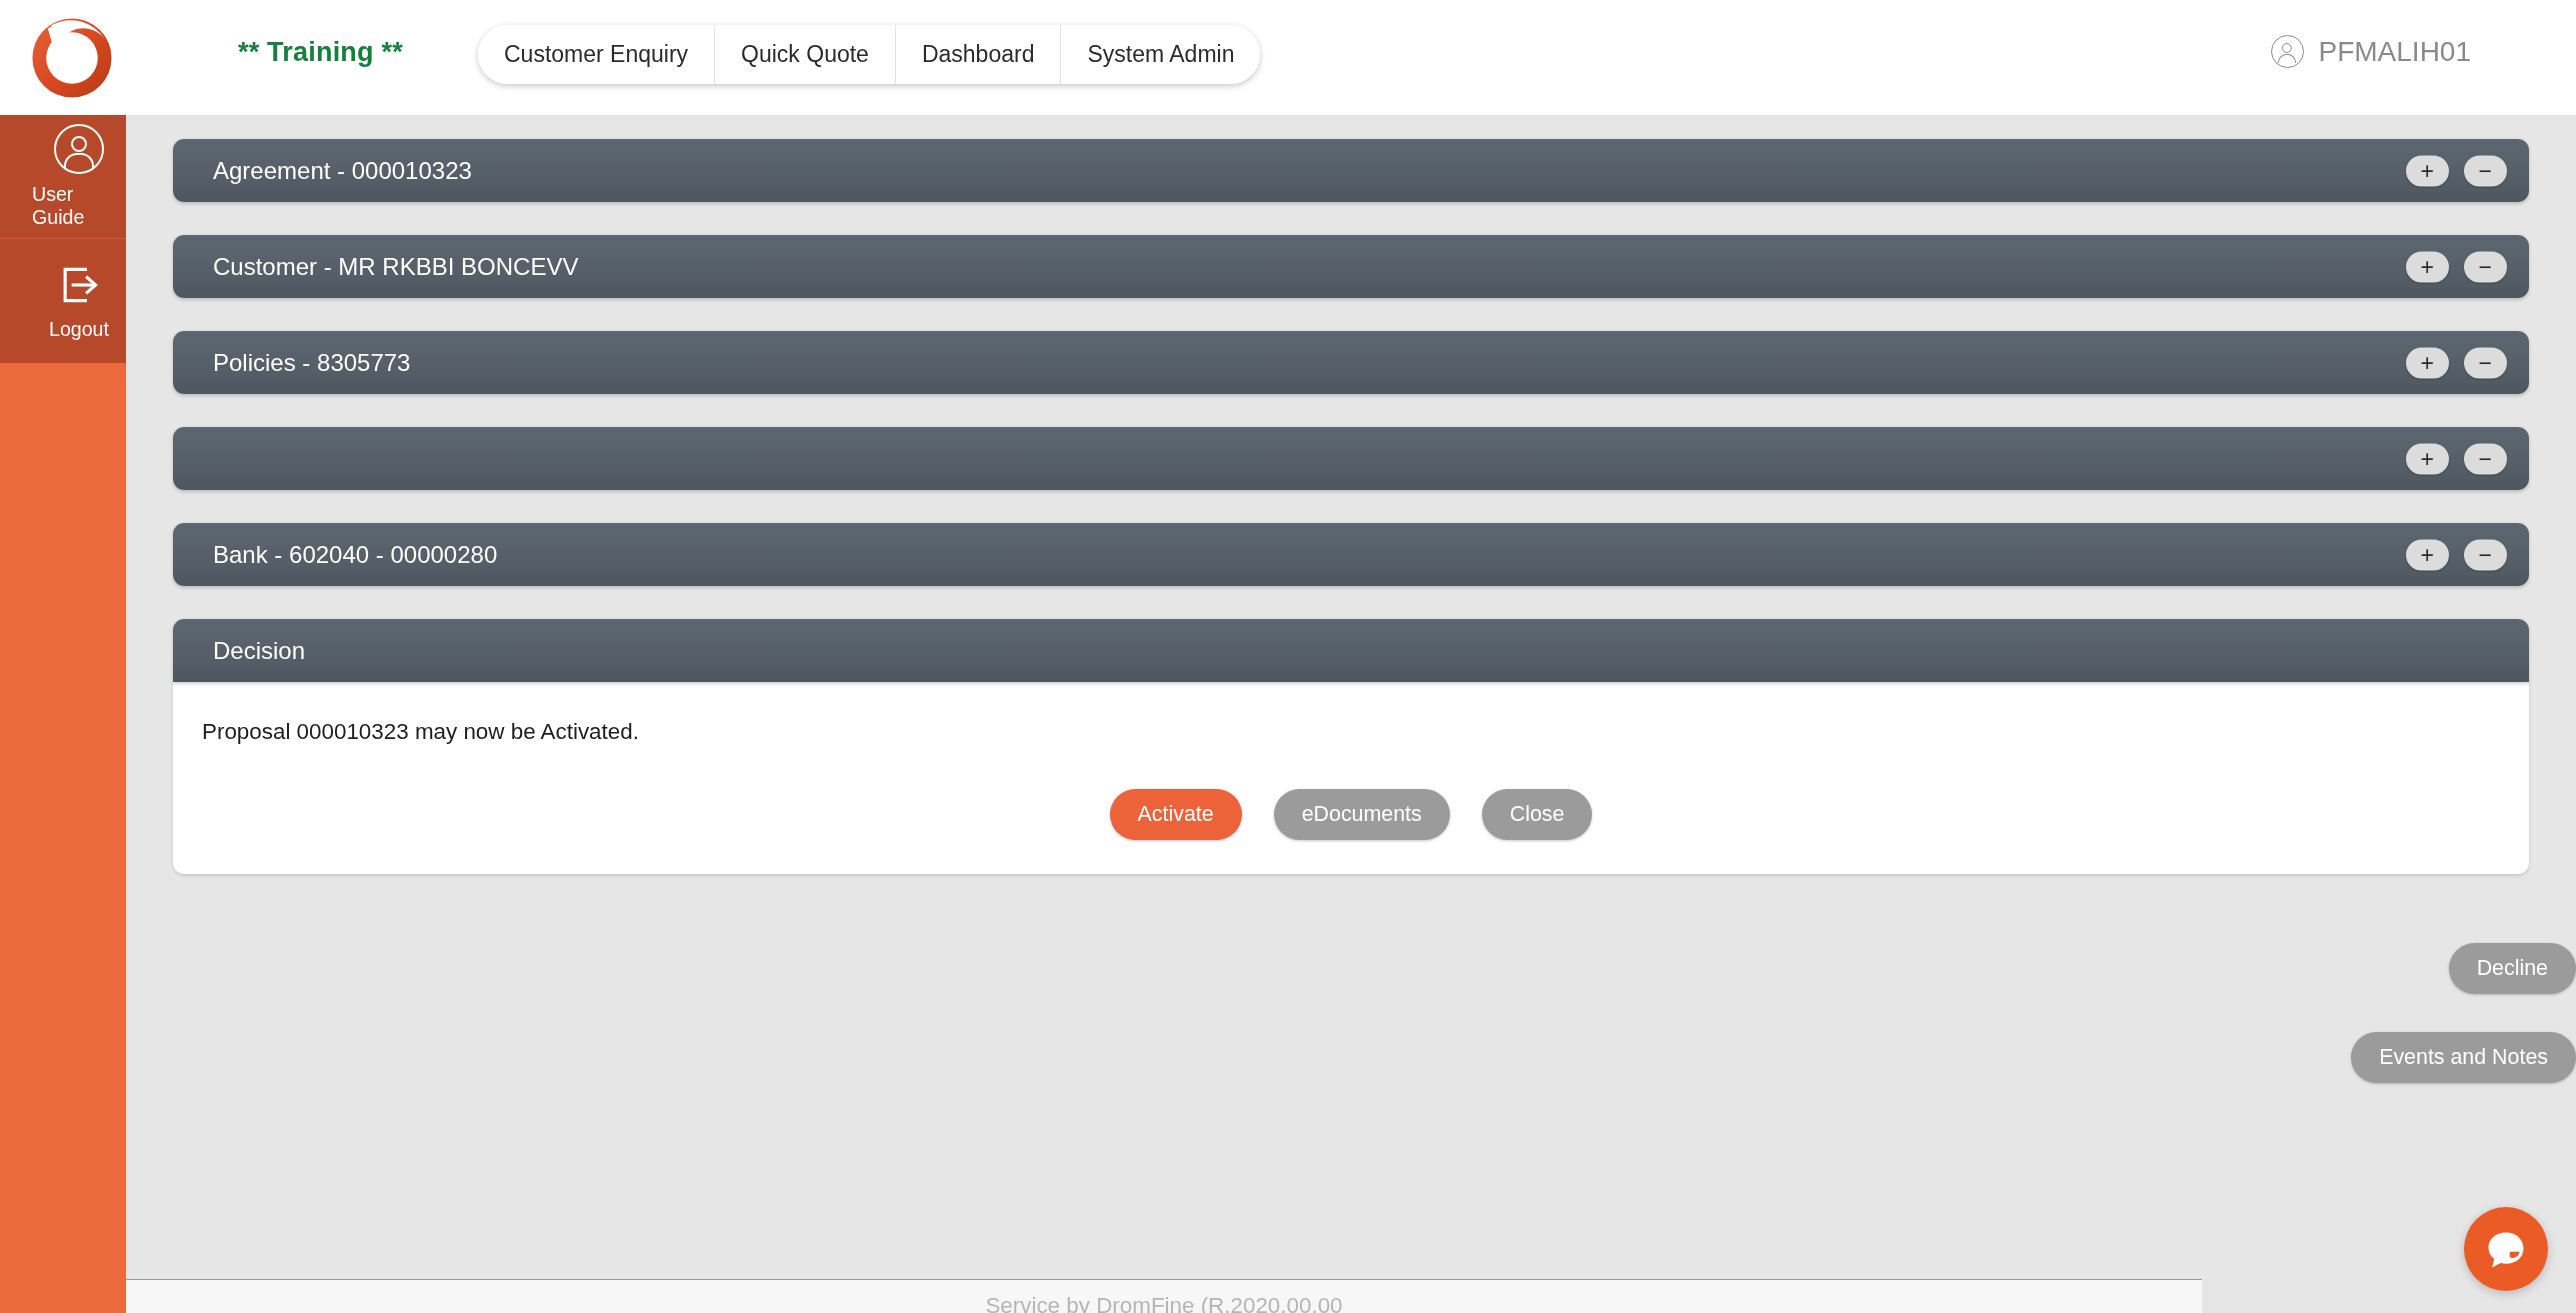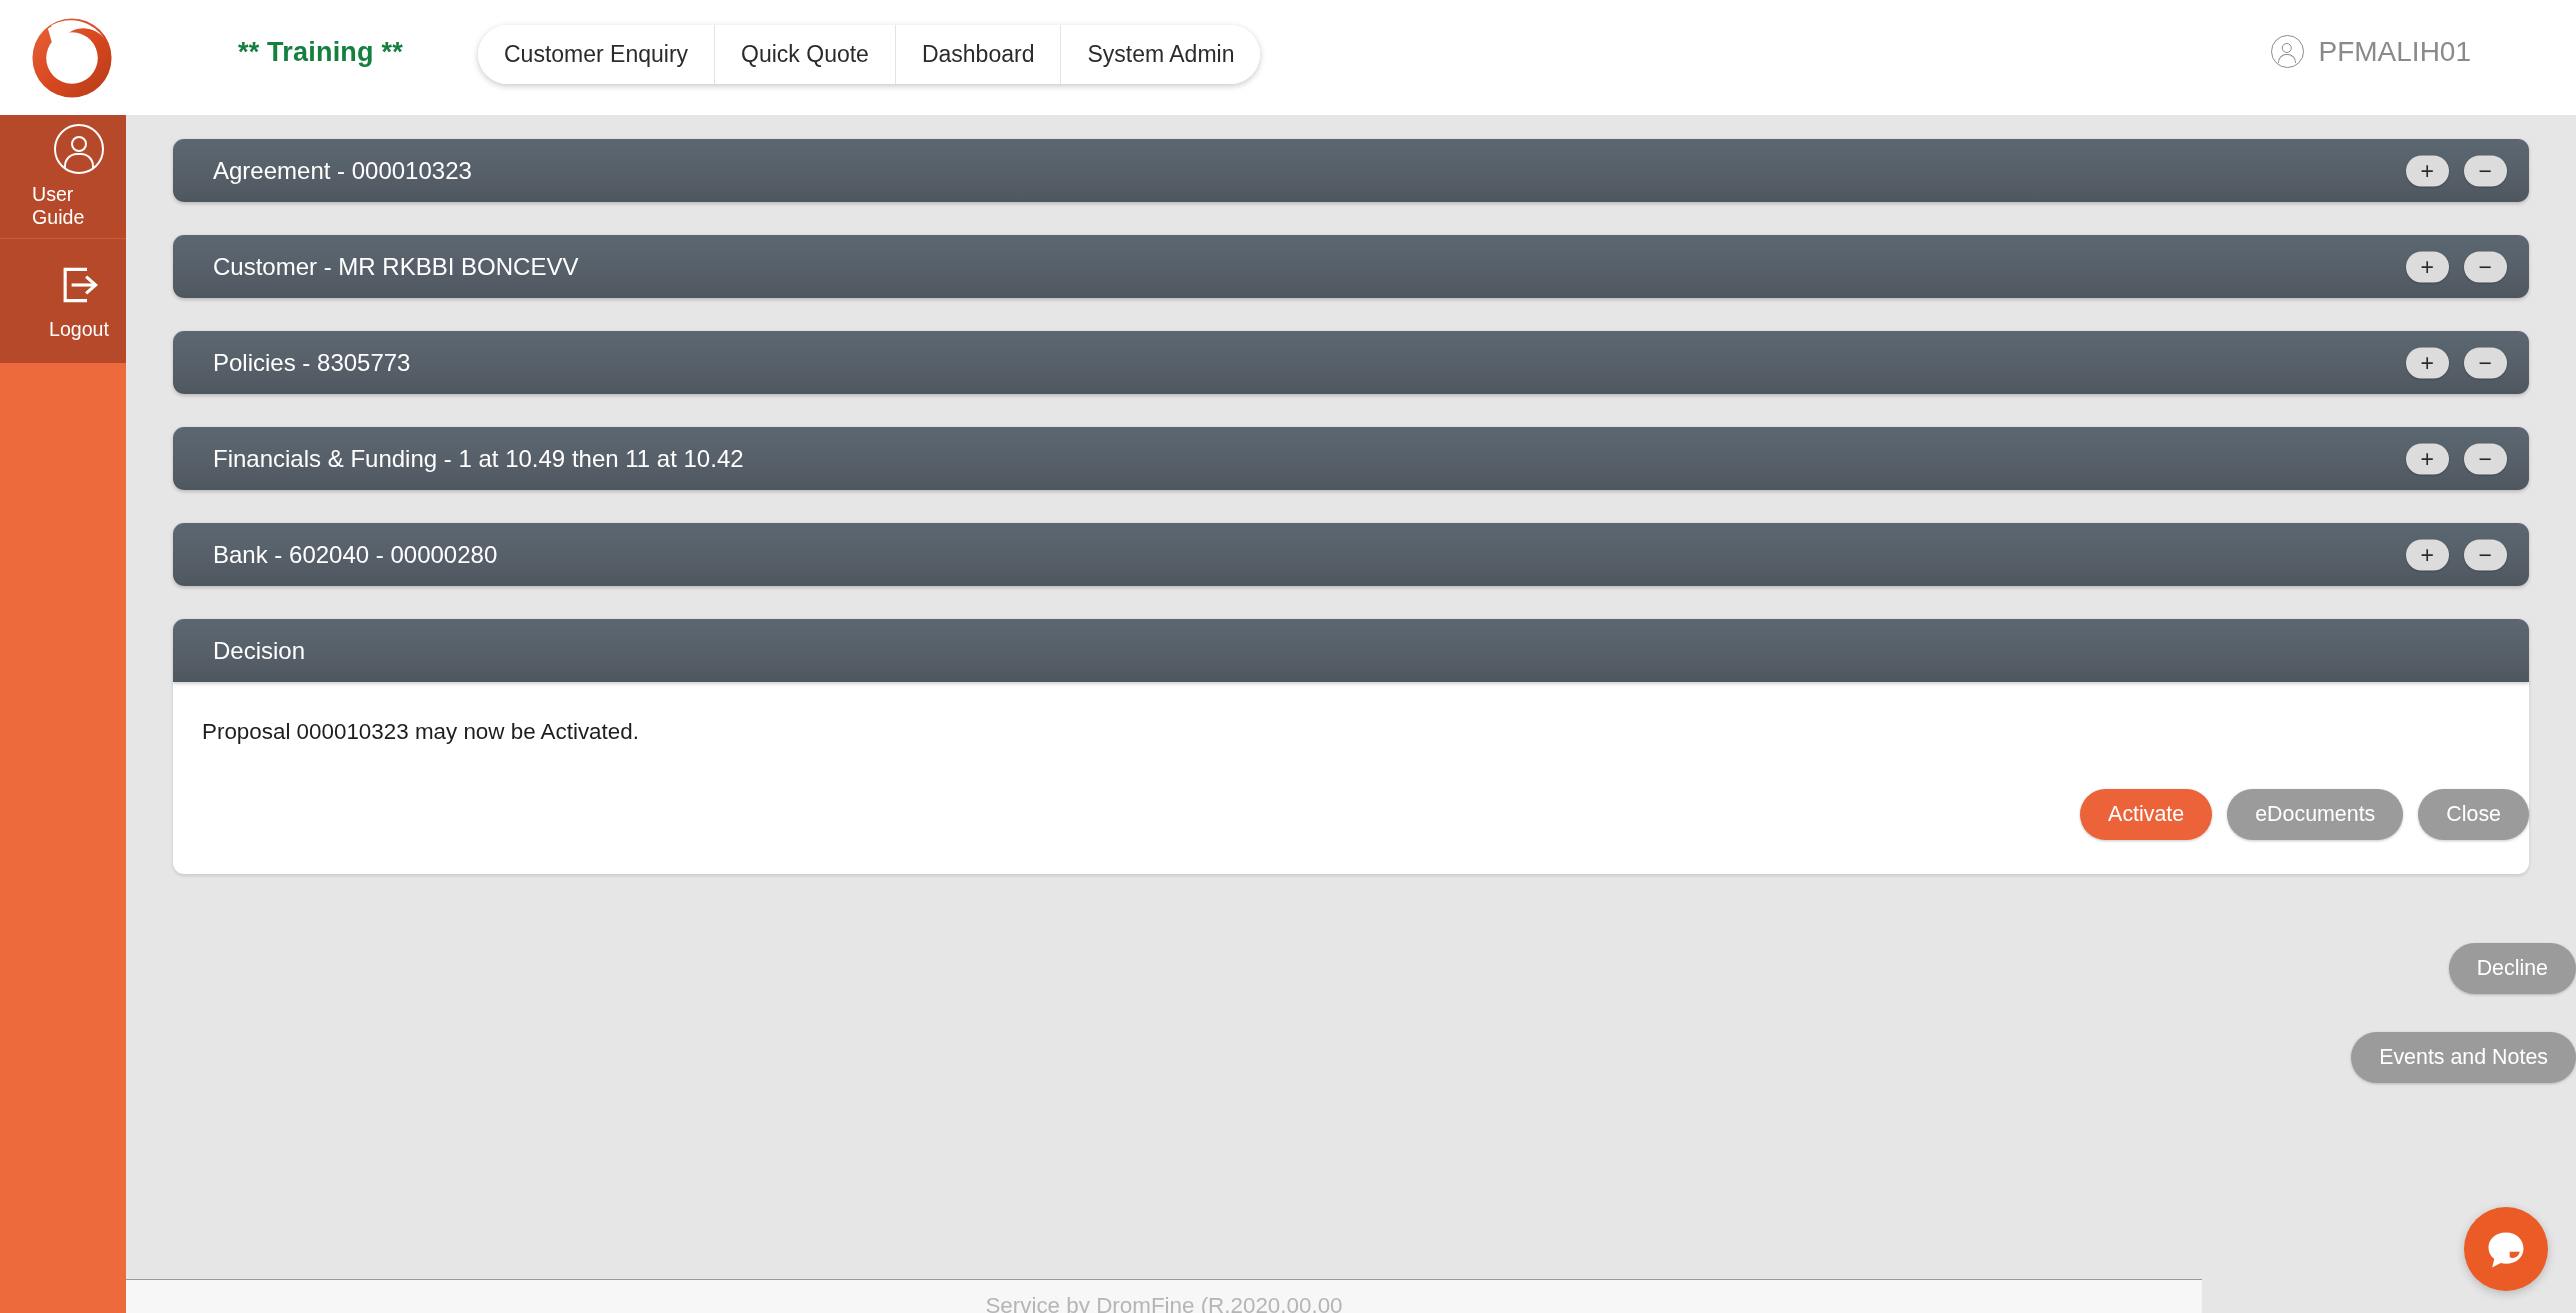--- a/index.html
+++ b/index.html
@@ -149,21 +149,21 @@
   .panel-body {
     background: #ffffff;
     border-radius: 0 0 11.2px 11.2px;
     padding: 37px 0 34px 0;
     box-shadow: 0 1.9px 3.7px rgba(0,0,0,.12);
   }
   .decision-text {
     font-size: 22.4px; color: #1e1e1e; padding-left: 29px;
   }
   .decision-actions {
-    display: flex; justify-content: flex-end; gap: 15px; margin-top: 44px;
+    display: flex; justify-content: center; gap: 32px; margin-top: 44px;
   }
 
   .btn {
     border: none; border-radius: 26px;
     font-size: 21.4px; color: #ffffff;
     padding: 0 28px; height: 51px;
     display: inline-flex; align-items: center; justify-content: center;
     cursor: pointer; white-space: nowrap;
     box-shadow: 0 0.9px 2.8px rgba(0,0,0,.22);
     font-family: "Liberation Sans", sans-serif;
@@ -281,21 +281,20 @@
       <span class="panel-title">Policies - 8305773</span>
       <div class="panel-ctrls">
         <div class="ctrl-btn">+</div>
         <div class="ctrl-btn">−</div>
       </div>
     </div>
   </div>
 
   <div class="panel">
     <div class="panel-head">
-      <span class="panel-title">Financials &amp; Funding - 1 at 10.49 then 11 at 10.42</span>
       <div class="panel-ctrls">
         <div class="ctrl-btn">+</div>
         <div class="ctrl-btn">−</div>
       </div>
     </div>
   </div>
 
   <div class="panel">
     <div class="panel-head">
       <span class="panel-title">Bank - 602040 - 00000280</span>

